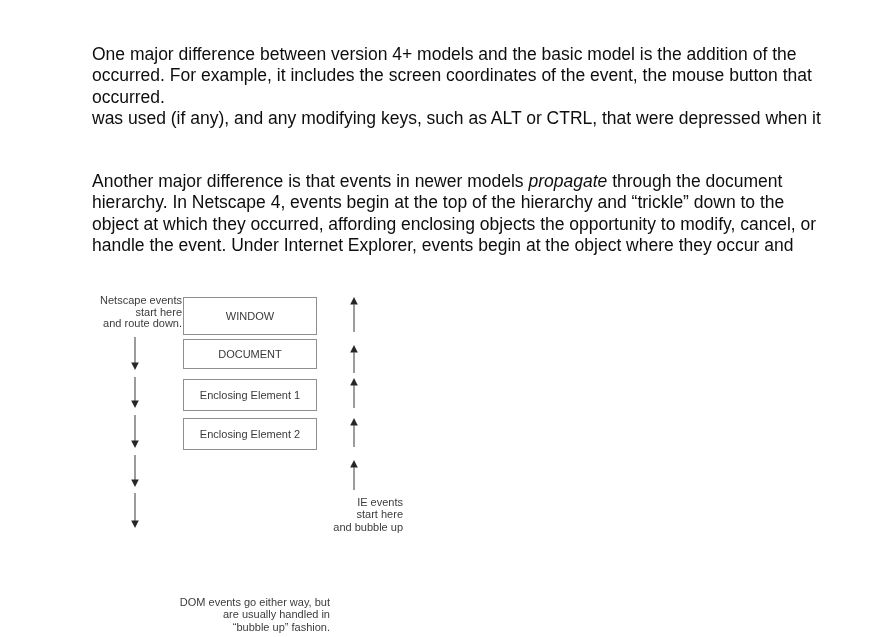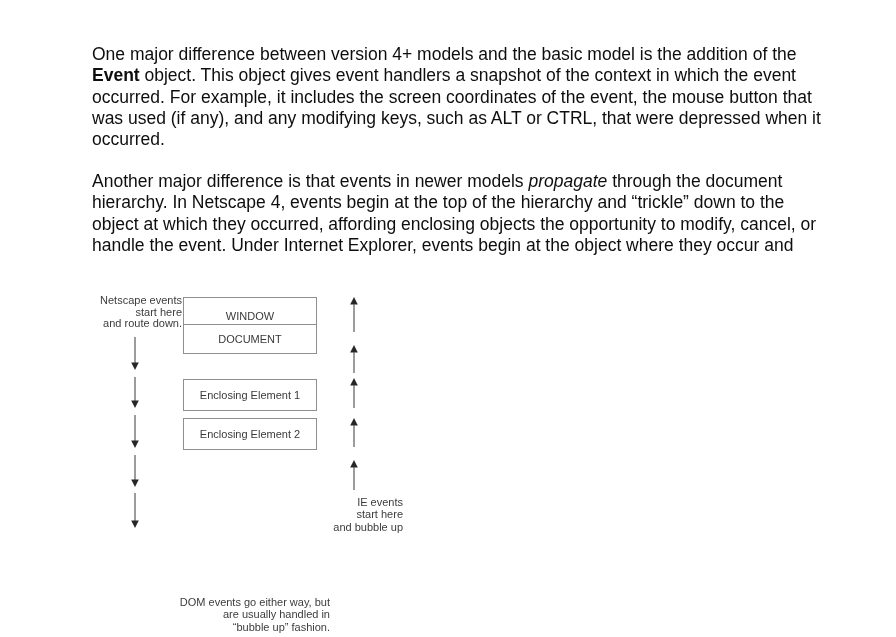--- a/index.html
+++ b/index.html
@@ -24,43 +24,42 @@
   .left-label  { left:58px;  top:295px; width:100px; }
   .right-label { left:291px; top:496px; width:88px; line-height:12.3px; }
   .fcaption    { left:148px; top:596px; width:158px; line-height:12.4px; }
 
   .fbox { position:absolute; left:159px; width:134px; box-sizing:border-box;
           border:1px solid #8f8f8f; background:#ffffff;
           display:flex; flex-direction:column; align-items:center; justify-content:center;
           font-size:11px; line-height:12px; color:#3a3a3a; text-align:center; }
   .fbox .bl2:empty { display:none; }
   .b0 { top:297px; height:38px; }
-  .b1 { top:324px; height:30px; }
+  .b1 { top:339px; height:30px; }
   .b2 { top:379px; height:32px; }
   .b3 { top:418px; height:32px; }
   .b4 { top:461px; height:32px; }
   .b5 { top:501px; height:33px; }
 
   .arrows { position:absolute; }
   .arrows line { stroke:#5a5a5a; stroke-width:1.2; }
   .arrows polygon { fill:#262626; }
   .la { left:103px; top:335px; }
   .ra { left:322px; top:292px; }
 </style>
 </head>
 <body>
 
 <div class="page">
 
   <div class="para p1">
     <div class="tl"><span>One major difference between version 4+ models and the basic model is the addition of the</span></div>
-    <div class="tl"><b>Event</b><span> object. This object gives event handlers a snapshot of the context in which the event</span></div>
     <div class="tl"><span>occurred. For example, it includes the screen coordinates of the event, the mouse button that</span></div>
+    <div class="tl"><span>occurred.</span></div>
     <div class="tl"><span>was used (if any), and any modifying keys, such as ALT or CTRL, that were depressed when it</span></div>
-    <div class="tl"><span>occurred.</span></div>
   </div>
 
   <div class="para p2">
     <div class="tl"><span>Another major difference is that events in newer models </span><i>propagate</i><span> through the document</span></div>
     <div class="tl"><span>hierarchy. In Netscape 4, events begin at the top of the hierarchy and “trickle” down to the</span></div>
     <div class="tl"><span>object at which they occurred, affording enclosing objects the opportunity to modify, cancel, or</span></div>
     <div class="tl"><span>handle the event. Under Internet Explorer, events begin at the object where they occur and</span></div>
   </div>
 
   <div class="figure">

